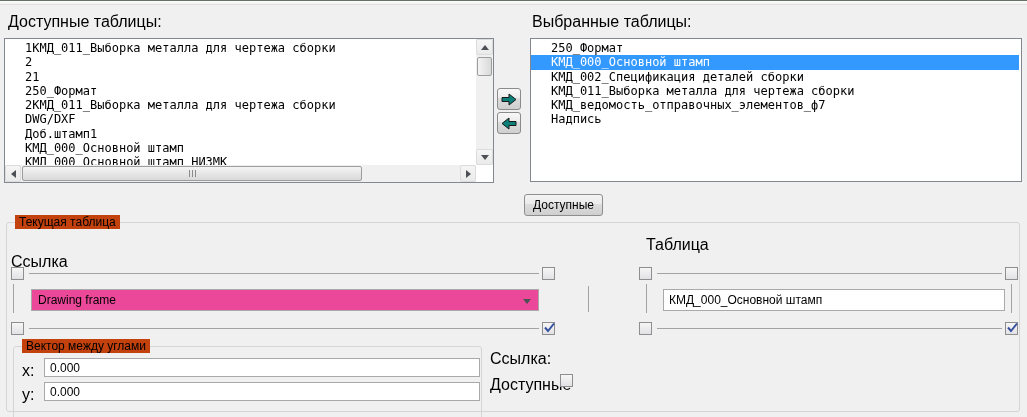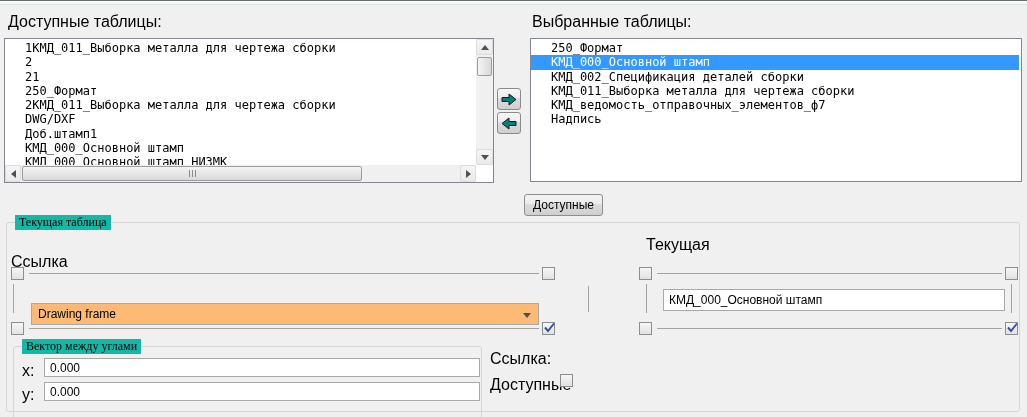--- a/index.html
+++ b/index.html
@@ -42,31 +42,31 @@
   
   .sqbtn { position:absolute; width:24px; height:22px; border:1px solid #8b8b8b; border-radius:3px;
            background:linear-gradient(#f8f8f8,#ebebeb 45%,#dcdcdc 46%,#cfcfcf);
            display:flex; align-items:center; justify-content:center; cursor:pointer; }
   .pushbtn { position:absolute; border:1px solid #8e8e8e; border-radius:3px;
              background:linear-gradient(#f3f3f3,#ebebeb 45%,#dddddd 46%,#cfcfcf);
              font-size:12px; text-align:center; cursor:pointer; }
 
   
   .grp { position:absolute; border:1px solid #d5d5d5; border-radius:3px; }
-  .gtitle { position:absolute; top:-8px; left:8px; background:#14b8a6; padding:0 4px; white-space:nowrap;font-family:Liberation Serif, serif; }
+  .gtitle { position:absolute; top:-8px; left:8px; background:#c2410c; padding:0 4px; white-space:nowrap; }
 
   
   .cb { position:absolute; width:13px; height:13px; border:1px solid #8e8e8e;
         background:linear-gradient(#f6f6f6,#e2e2e6); }
   .cb svg { display:none; position:absolute; left:-1px; top:-3px; }
   .cb.on svg { display:block; }
   .hline { position:absolute; height:1px; background:#a3a3a3; }
   .vline { position:absolute; width:1px; background:#a3a3a3; }
 
-  .combo { position:absolute; background:#fdba74; border:1px solid #a9a9a9; cursor:pointer;margin-top:14px; }
+  .combo { position:absolute; background:#ec4899; border:1px solid #a9a9a9; cursor:pointer; }
   .combo .val { position:absolute; left:6px; top:3px; white-space:nowrap; }
   .combo .arr { position:absolute; right:7px; top:9px; }
 
   .txt { position:absolute; border:1px solid #a9a9a9; background:#fff;
          font-family:"Liberation Sans",sans-serif; font-size:12px; padding:0 5px; color:#000; }
 </style>
 </head>
 <body>
 
 <div class="abs top-edge"></div>
@@ -142,21 +142,21 @@
   <div class="hline" style="left:22px; top:105px; width:510px;"></div>
   <div class="vline" style="left:6px; top:61px; height:29px;"></div>
 
   <div class="combo" style="left:24px; top:66px; width:508px; height:22px;">
     <span class="val">Drawing frame</span>
     <span class="arr tri-down"></span>
   </div>
 
   <div class="vline" style="left:581px; top:63px; height:26px;"></div>
 
-  <div class="lbl" style="left:639px; top:13px;">Текущая</div>
+  <div class="lbl" style="left:639px; top:13px;">Таблица</div>
 
   <div class="cb" style="left:632px; top:44px;">
     </div>
   <div class="cb" style="left:998px; top:44px;">
     </div>
   <div class="cb" style="left:632px; top:99px;">
     </div>
   <div class="cb on" style="left:998px; top:99px;">
     <svg width="15" height="15" viewBox="0 0 15 15">
       <path d="M3 7.5 L6 11 L12 3.5" fill="none" stroke-width="2" stroke="#35509e"></path>

